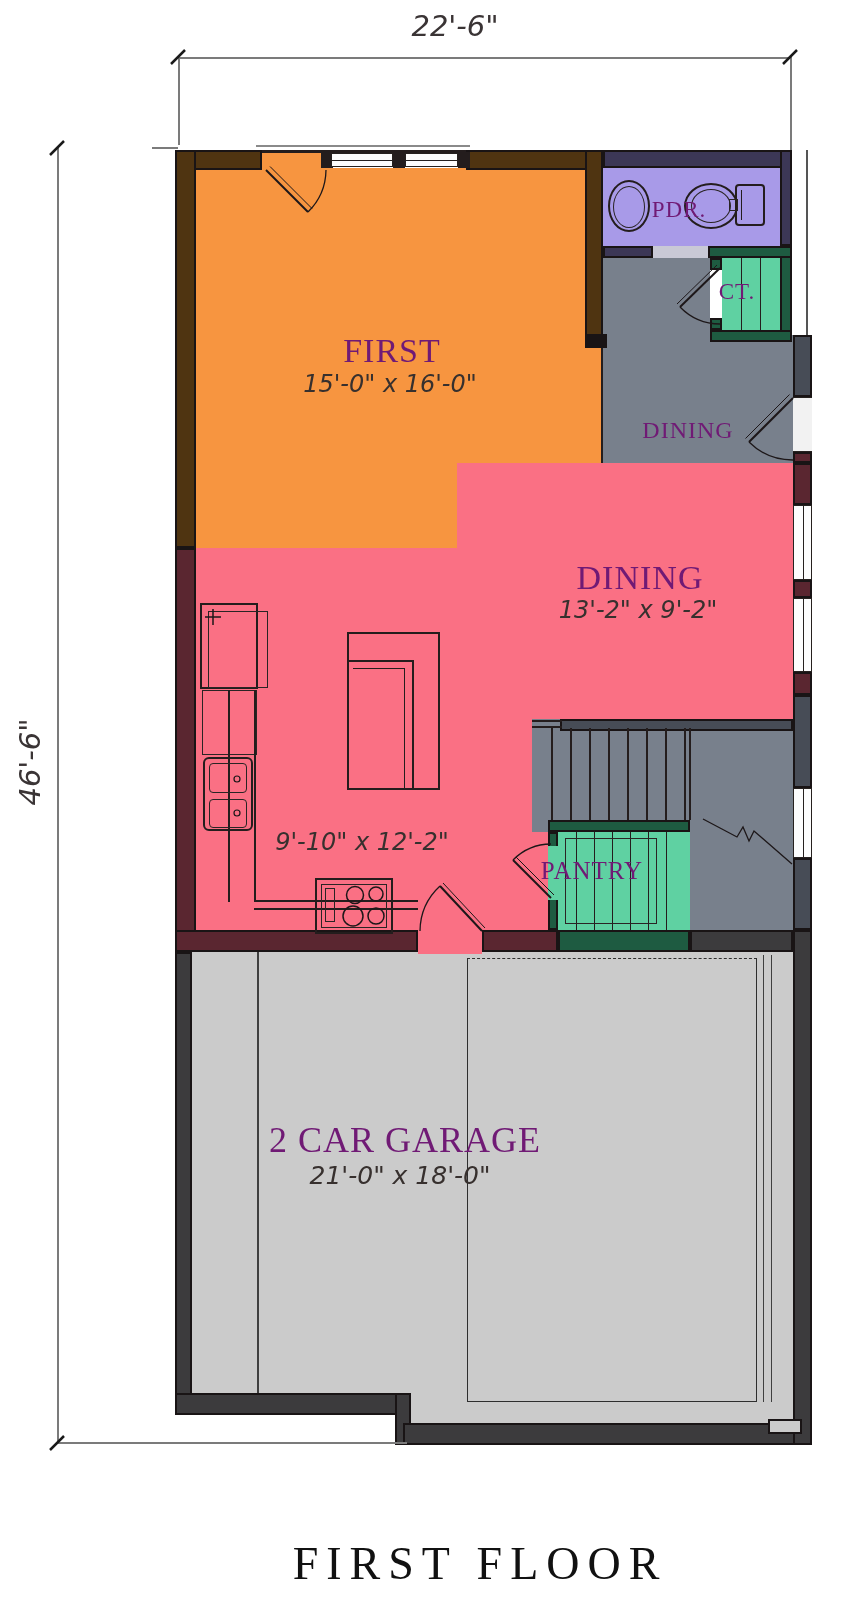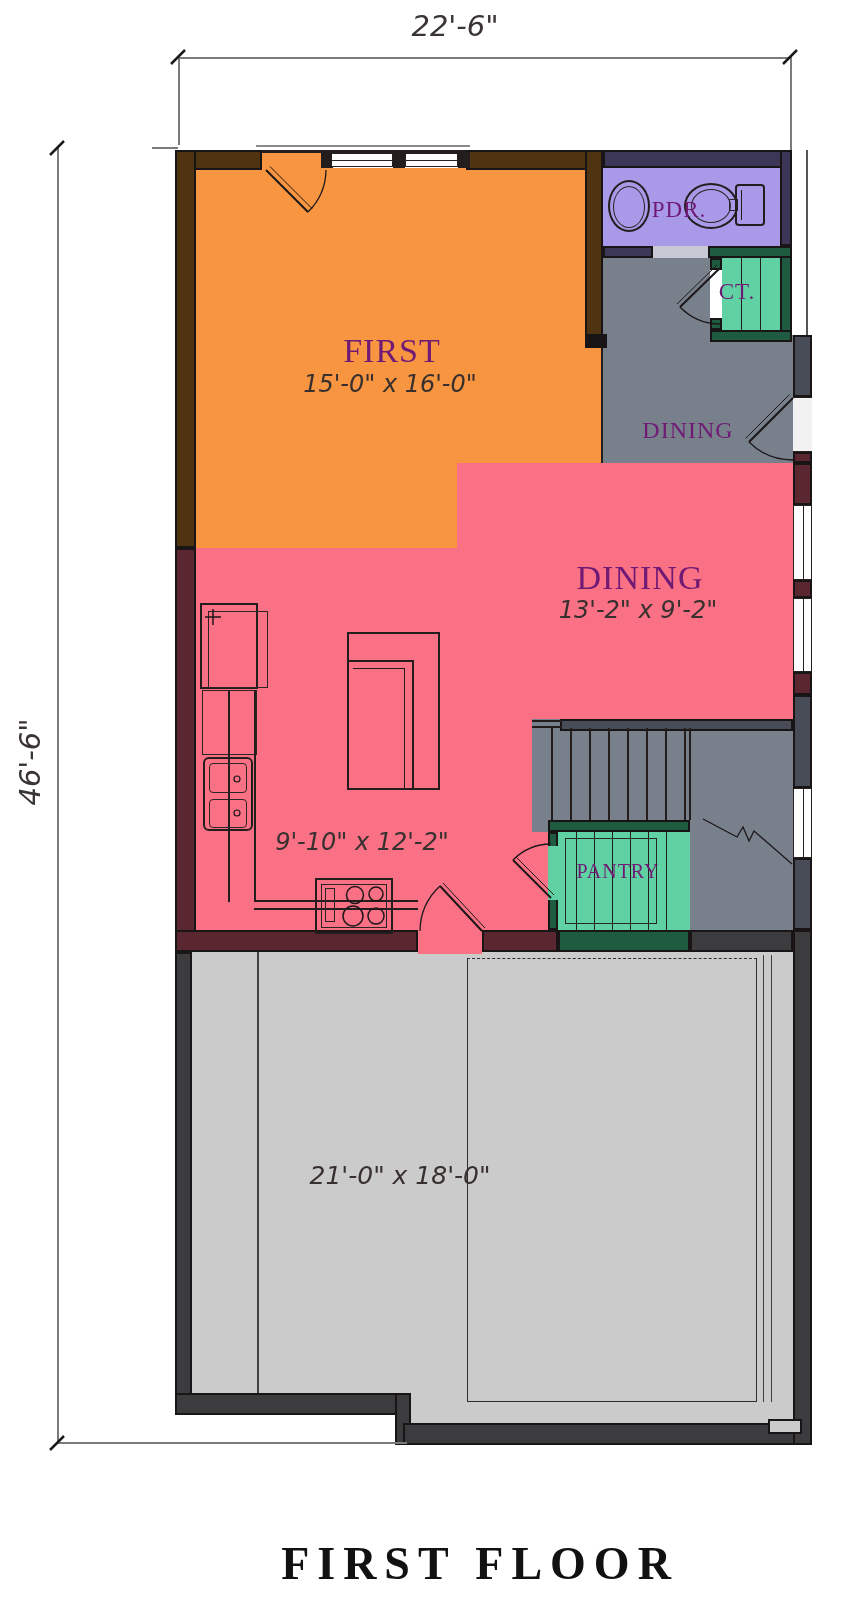--- a/index.html
+++ b/index.html
@@ -29,21 +29,21 @@
   .win.v::after{top:0;bottom:0;left:50%;width:1px;}
   
   .dim{position:absolute;background:#7b7b7b;z-index:6;}
   
   .lbl{position:absolute;z-index:9;color:#701a75;white-space:nowrap;
        transform:translate(-50%,-50%);letter-spacing:1px;}
   .room-name{font-size:34px;}
   .room-name-sm{font-size:24px;}
   .room-size{font-size:24px;font-style:italic;font-family:"DejaVu Sans",sans-serif;color:#37302e;letter-spacing:0;}
   .dim-text{font-size:29px;font-style:italic;font-family:"DejaVu Sans",sans-serif;color:#3a3435;letter-spacing:0;}
-  .title-text{font-size:46px;letter-spacing:8px;color:#111111;font-weight:bold;}
+  .title-text{font-size:46px;letter-spacing:8px;color:#111111;}
   svg.overlay{position:absolute;left:0;top:0;z-index:8;pointer-events:none;}
 </style>
 </head>
 <body>
 
 <div class="plan">
 
   <div class="fill" style="left:196px;top:168px;width:389px;height:180px;background:#f79540;"></div>
   <div class="fill" style="left:196px;top:348px;width:407px;height:115px;background:#f79540;"></div>
   <div class="fill" style="left:196px;top:463px;width:261px;height:85px;background:#f79540;"></div>
@@ -237,22 +237,23 @@
   <div class="lbl dim-text" style="left:30px;top:762px;transform:translate(-50%,-50%) rotate(-90deg);">46'-6"</div>
 
   <div class="lbl room-name" style="left:392px;top:351px;">FIRST</div>
   <div class="lbl room-size" style="left:390px;top:384px;">15'-0" x 16'-0"</div>
 
   <div class="lbl room-name" style="left:640px;top:578px;text-align:center;">DINING</div>
   <div class="lbl room-size" style="left:638px;top:610px;">13'-2" x 9'-2"</div>
 
   <div class="lbl room-size" style="left:362px;top:842px;">9'-10" x 12'-2"</div>
 
+  <div class="lbl room-name" style="left:405px;top:1140px;font-size:36px;">2 CAR GARAGE</div>
   <div class="lbl room-size" style="left:400px;top:1175px;font-size:25px;">21'-0" x 18'-0"</div>
 
   <div class="lbl room-name-sm" style="left:688px;top:430px;">DINING</div>
-  <div class="lbl room-name-sm" style="left:618px;top:871px;font-size:20px;">PANTRY</div>
+  <div class="lbl room-name-sm" style="left:592px;top:871px;font-size:25px;">PANTRY</div>
   <div class="lbl room-name-sm" style="left:679px;top:210px;font-size:23px;z-index:10;">PDR.</div>
   <div class="lbl room-name-sm" style="left:737px;top:292px;font-size:23px;z-index:10;font-family:Liberation Serif, serif;">CT.</div>
 
   <div class="lbl title-text" style="left:480px;top:1563px;">FIRST FLOOR</div>
 
 </div>
 
 </body></html>

